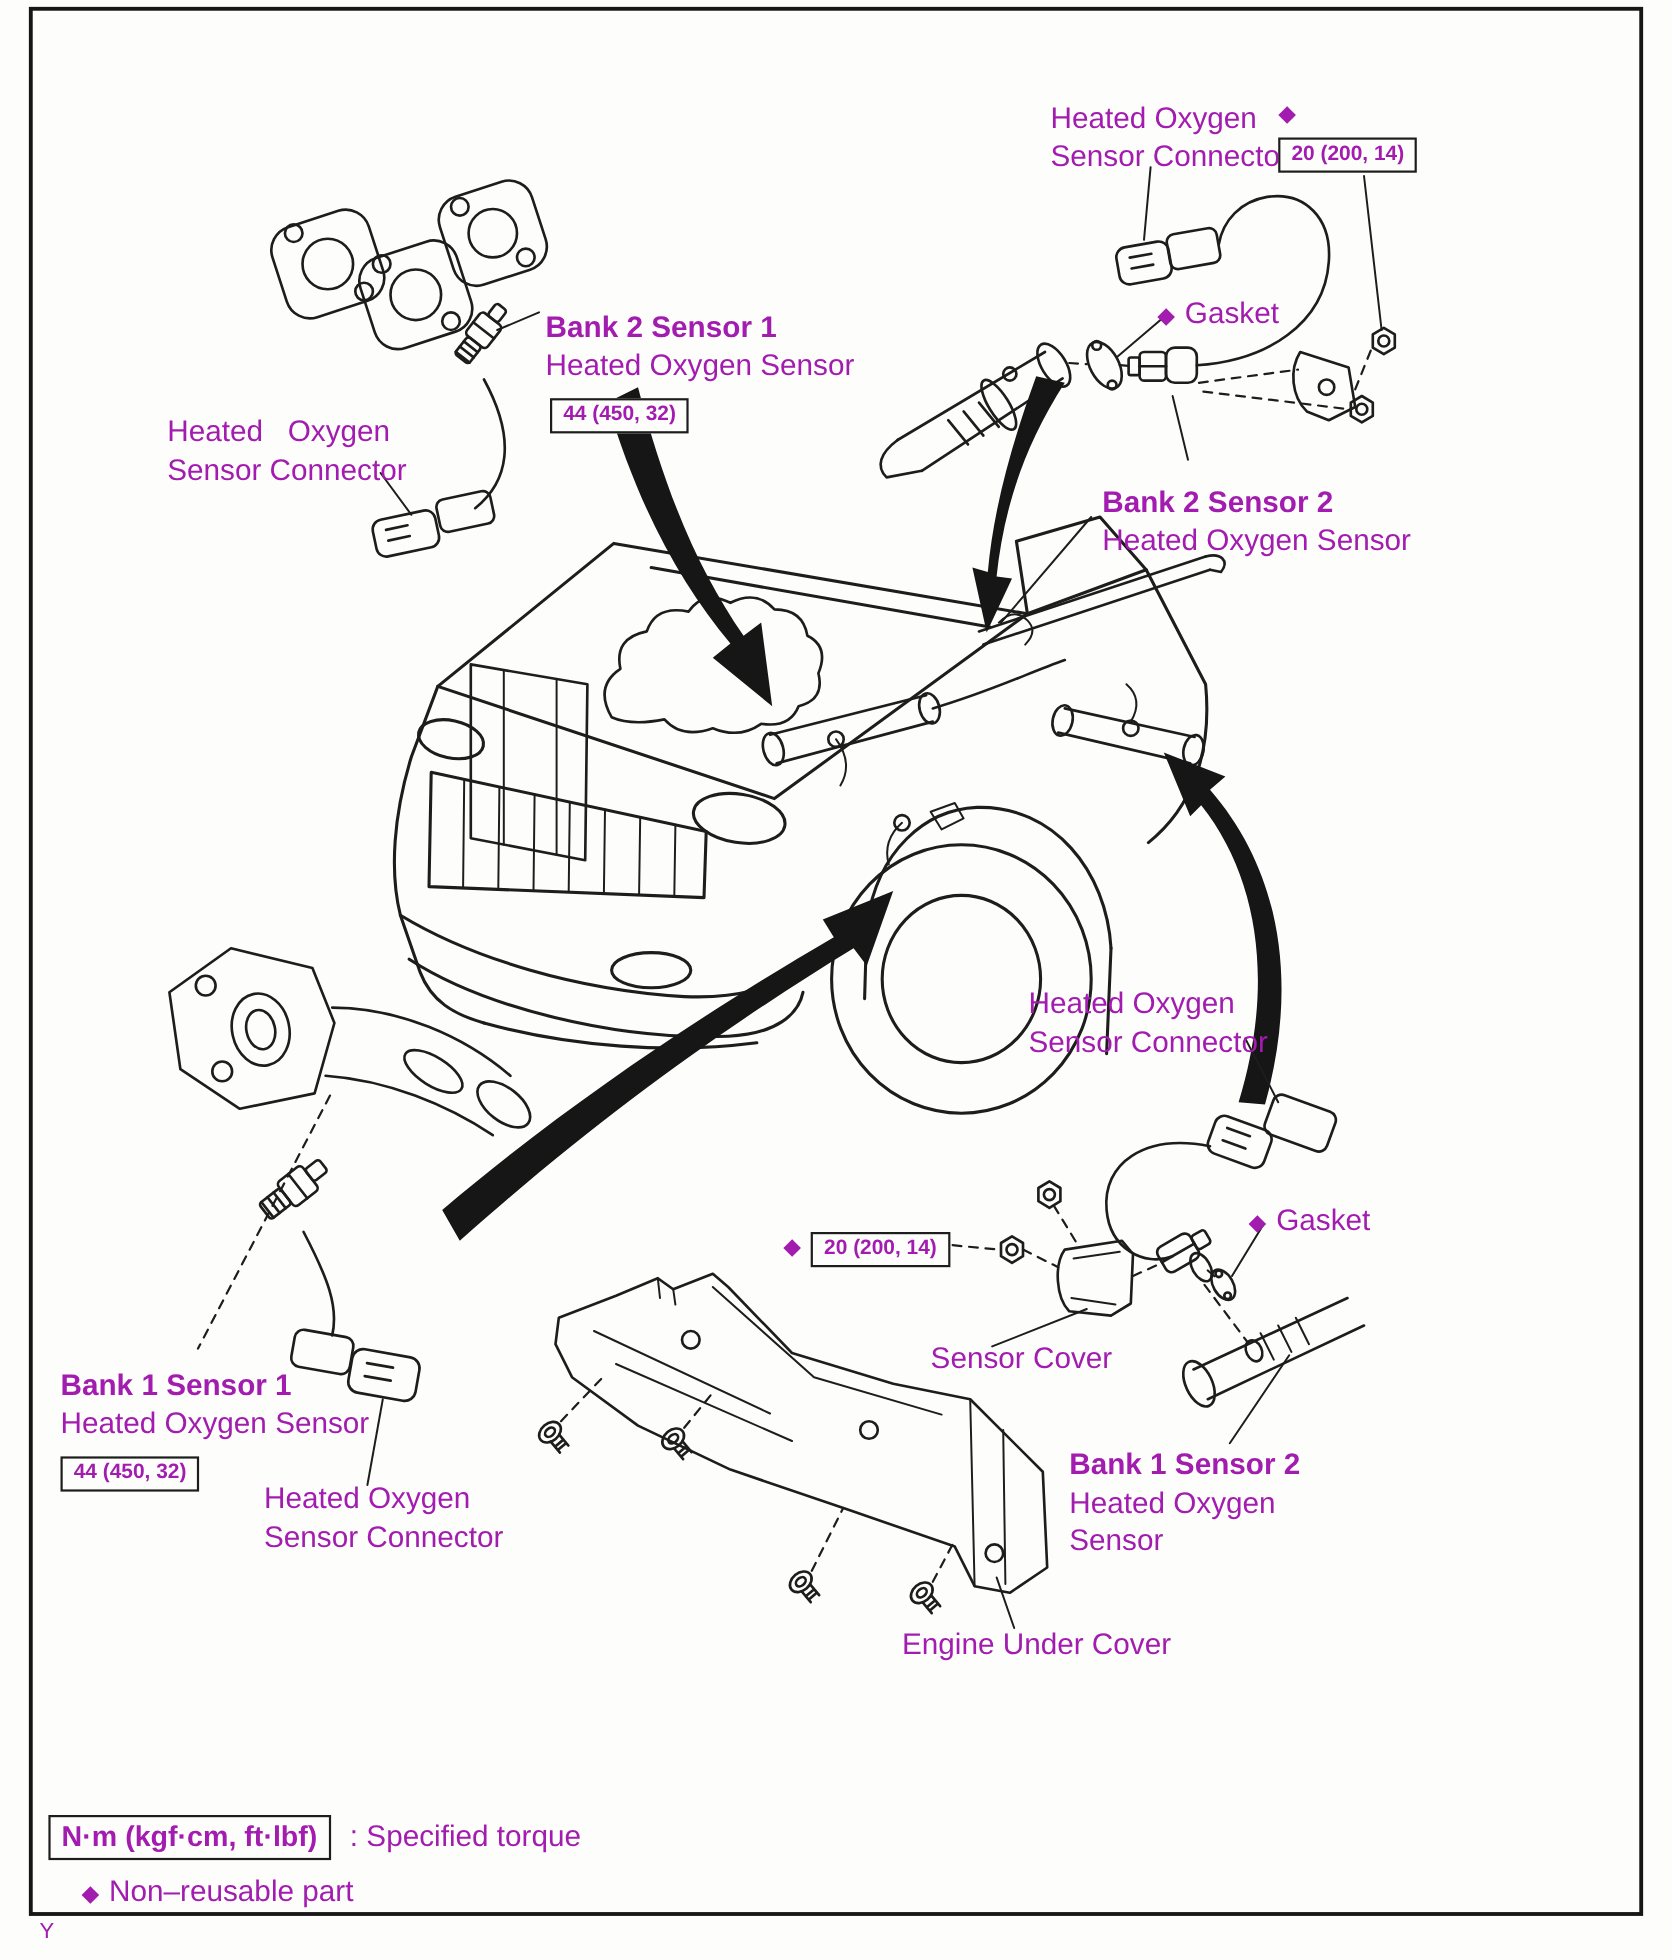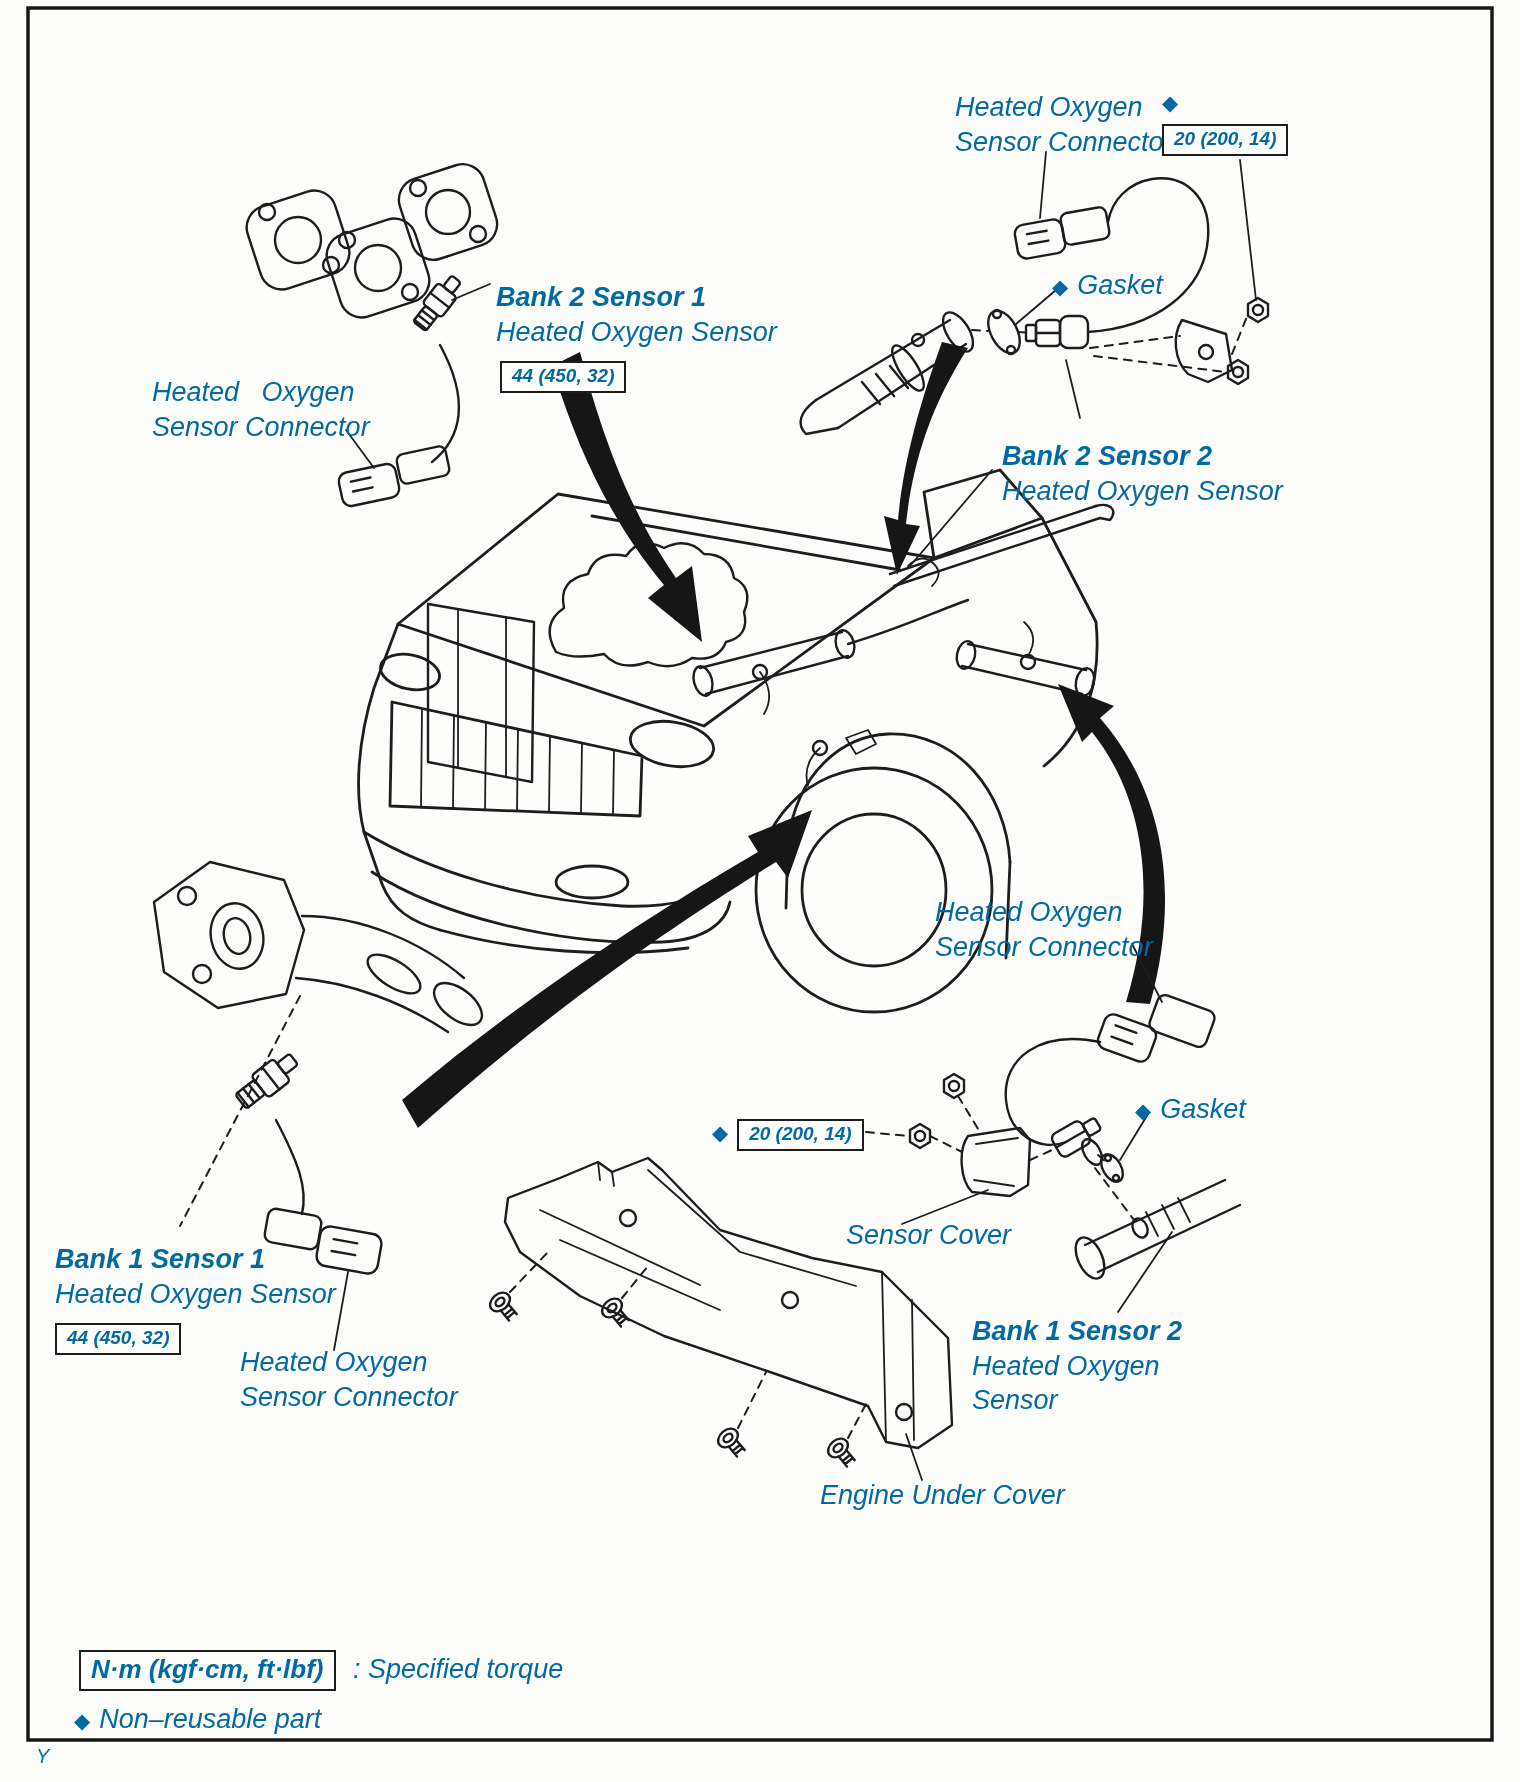--- a/index.html
+++ b/index.html
@@ -13,21 +13,21 @@
     font-family: "Liberation Sans", "DejaVu Sans", sans-serif;
     color: #171717;
     overflow: hidden;
   }
   svg.art { position:absolute; left:0; top:0; width:1520px; height:1782px; }
   svg .ln   { fill:none; stroke:#1d1d1d; stroke-width:2.4; stroke-linecap:round; stroke-linejoin:round; }
   svg .hv   { stroke-width:2.8; }
   svg .thin { stroke-width:1.8; }
   svg .dash { stroke-dasharray:8 7; stroke-width:2; }
   svg .blk  { fill:#161616; stroke:none; }
-  .callout { position:absolute; font-size:27px; line-height:1.28; white-space:nowrap; color:#0369a1;font-style:italic; }
+  .callout { position:absolute; font-size:27px; line-height:1.28; white-space:nowrap; color:#a21caf; }
   .t { font-weight:700;margin-top:24px; }
   .torque-box {
     display:inline-block;
     border:2.5px solid #1d1d1d;
     padding:1px 10px 3px 10px;
     font-weight:700;
     font-size:19px;
     background:#fdfdfb;
   }
   .dia { font-size:21px; margin-right:9px; }
@@ -363,21 +363,21 @@
   <div class="callout" style="left:972px; top:1290px;">
     <div class="t">Bank 1 Sensor 2</div>
     <div>Heated Oxygen</div>
     <div>Sensor</div>
   </div>
 
   <div class="callout" style="left:820px; top:1478px;">
     <span>Engine Under Cover</span>
   </div>
 
-  <div class="callout" style="left:79px; top:1650px;">
+  <div class="callout" style="left:44px; top:1650px;">
     <span class="torque-box" style="font-size:26px;">N·m (kgf·cm, ft·lbf)</span>
     <span style="margin-left:10px;">: Specified torque</span>
   </div>
   <div class="callout" style="left:74px; top:1702px;">
     <span class="dia">◆</span><span>Non–reusable part</span>
   </div>
 
   <div class="callout small" style="left:36px; top:1744px;">Y</div>
   <div class="callout small" style="left:1228px; top:1823px;">B13028</div>
 

